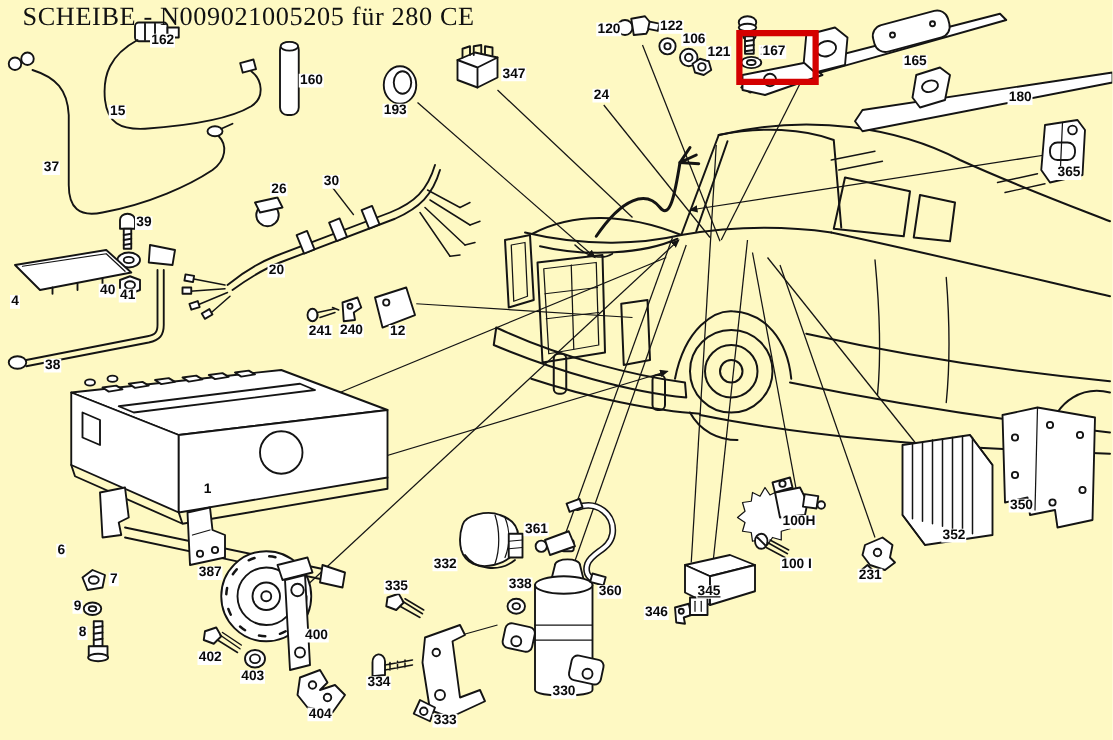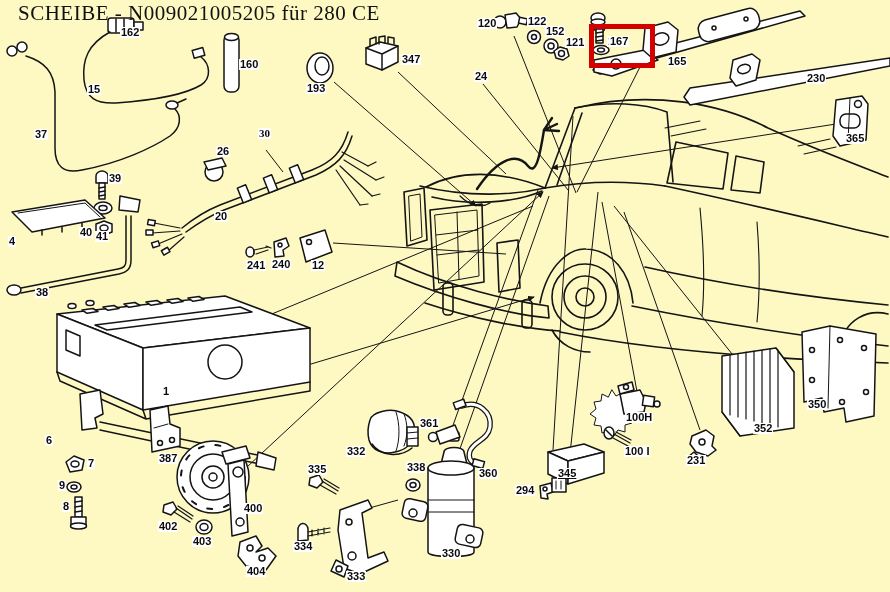--- a/index.html
+++ b/index.html
@@ -443,34 +443,34 @@
 <div id="label-layer">
       <div class="part-label" style="left: 120px; top: 27px;">162</div>
       <div class="part-label" style="left: 87px; top: 84px;">15</div>
       <div class="part-label" style="left: 34px; top: 129px;">37</div>
       <div class="part-label" style="left: 239px; top: 59px;">160</div>
       <div class="part-label" style="left: 306px; top: 83px; text-align: right;">193</div>
       <div class="part-label" style="left: 401px; top: 54px;">347</div>
       <div class="part-label" style="left: 474px; top: 71px;">24</div>
       <div class="part-label" style="left: 477px; top: 18px; text-align: right;">120</div>
       <div class="part-label" style="left: 527px; top: 16px;">122</div>
-      <div class="part-label" style="left: 545px; top: 26px;">152</div>
+      <div class="part-label" style="left: 545px; top: 26px;">106</div>
       <div class="part-label" style="left: 565px; top: 37px;">121</div>
       <div class="part-label" style="left: 607px; top: 13px; margin-top: 23px;">166</div>
       <div class="part-label" style="left: 609px; top: 36px;">167</div>
-      <div class="part-label" style="left: 667px; top: 44px; margin-top: 12px;">165</div>
-      <div class="part-label" style="left: 806px; top: 73px;">230</div>
+      <div class="part-label" style="left: 722px; top: 44px;">165</div>
+      <div class="part-label" style="left: 806px; top: 73px;">180</div>
       <div class="part-label" style="left: 845px; top: 133px;">365</div>
       <div class="part-label" style="left: 108px; top: 173px;">39</div>
       <div class="part-label" style="left: 79px; top: 203px; margin-top: 24px;">40</div>
       <div class="part-label" style="left: 95px; top: 231px;">41</div>
       <div class="part-label" style="left: 8px; top: 236px;">4</div>
       <div class="part-label" style="left: 35px; top: 287px;">38</div>
       <div class="part-label" style="left: 216px; top: 146px;">26</div>
-      <div class="part-label" style="left: 258px; top: 128px; font-family: Liberation Serif, serif;">30</div>
+      <div class="part-label" style="left: 258px; top: 140px;">30</div>
       <div class="part-label" style="left: 214px; top: 211px;">20</div>
       <div class="part-label" style="left: 246px; top: 260px;">241</div>
       <div class="part-label" style="left: 271px; top: 259px;">240</div>
       <div class="part-label" style="left: 311px; top: 260px;">12</div>
       <div class="part-label" style="left: 162px; top: 386px;">1</div>
       <div class="part-label" style="left: 45px; top: 435px;">6</div>
       <div class="part-label" style="left: 87px; top: 458px;">7</div>
       <div class="part-label" style="left: 58px; top: 480px;">9</div>
       <div class="part-label" style="left: 62px; top: 501px;">8</div>
       <div class="part-label" style="left: 158px; top: 453px;">387</div>
@@ -479,21 +479,21 @@
       <div class="part-label" style="left: 192px; top: 536px;">403</div>
       <div class="part-label" style="left: 246px; top: 566px;">404</div>
       <div class="part-label" style="left: 346px; top: 446px;">332</div>
       <div class="part-label" style="left: 307px; top: 464px;">335</div>
       <div class="part-label" style="left: 406px; top: 462px;">338</div>
       <div class="part-label" style="left: 293px; top: 541px;">334</div>
       <div class="part-label" style="left: 346px; top: 571px;">333</div>
       <div class="part-label" style="left: 441px; top: 548px;">330</div>
       <div class="part-label" style="left: 419px; top: 418px;">361</div>
       <div class="part-label" style="left: 478px; top: 468px;">360</div>
-      <div class="part-label" style="left: 515px; top: 485px;">294</div>
+      <div class="part-label" style="left: 515px; top: 485px;">346</div>
       <div class="part-label" style="left: 557px; top: 468px; text-decoration: underline;">345</div>
       <div class="part-label" style="left: 625px; top: 412px;">100H</div>
       <div class="part-label" style="left: 608px; top: 446px; margin-left: 16px;">100 I</div>
       <div class="part-label" style="left: 686px; top: 455px;">231</div>
       <div class="part-label" style="left: 753px; top: 423px;">352</div>
       <div class="part-label" style="left: 807px; top: 399px;">350</div>
     </div>
 <div id="highlight-box" style="left: 589px; top: 24px; width: 56px; height: 34px; border-color: rgb(212, 0, 0);"></div>
 
 </div>

